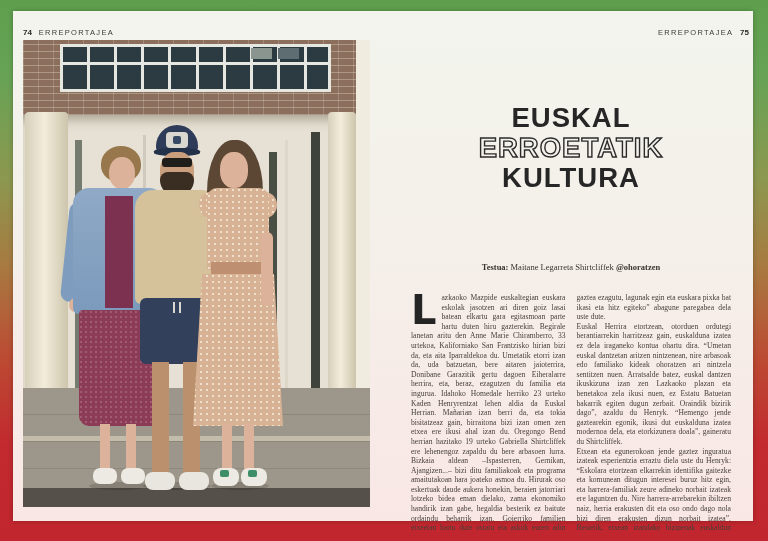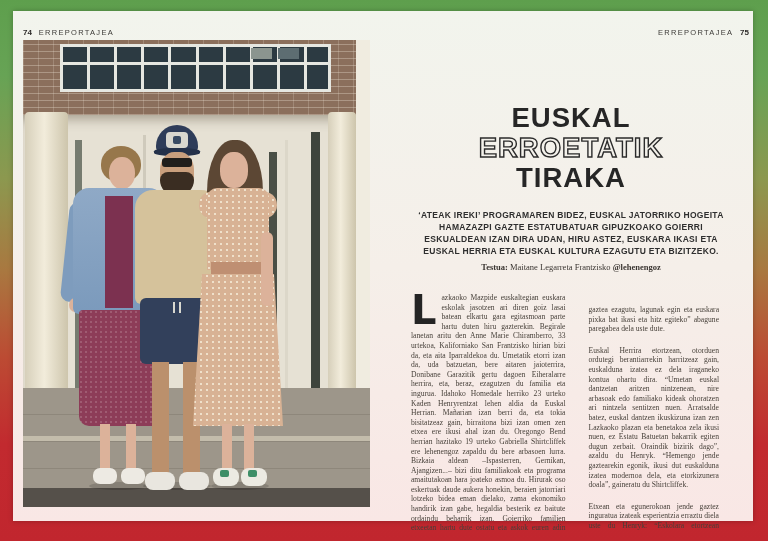--- a/index.html
+++ b/index.html
@@ -102,21 +102,21 @@
   .title svg{display:block;margin:0 auto;}
   .standfirst{position:absolute;top:186px;left:5px;width:310px;text-align:center;
     font-weight:700;font-size:8.5px;line-height:12px;letter-spacing:.3px;color:#2f2f2f;}
   .byline{position:absolute;top:239px;left:0;width:320px;text-align:center;
     font-family:"Liberation Serif",serif;font-size:8.5px;color:#3a3531;}
   .byline b{font-weight:700;}
   .columns{position:absolute;top:270px;left:0;width:320px;height:238px;display:flex;gap:11px;
     overflow:hidden;font-family:"Liberation Serif",serif;font-size:7.6px;line-height:9.6px;
     color:#453f38;text-align:justify;}
   .colx{flex:1;min-width:0;}
-  .colx p{margin:12px;}
+  .colx p{margin:0;}
   .dropcap{float:left;font-family:"DejaVu Sans","Liberation Sans",sans-serif;font-weight:700;
     font-size:40px;line-height:30px;color:#242424;margin:2px 5px 0 0;}
 </style>
 </head>
 <body>
 
 <div class="border-bg"></div>
 
 <div class="page">
 
@@ -200,27 +200,26 @@
     </div>
   </div>
 
 
   <div class="article">
     <div class="title">
       <div>EUSKAL</div>
       <svg width="320" height="30">
           <text x="160" y="24" text-anchor="middle" fill="none" stroke="#2b2b2b" stroke-width="1.4" style="font-family:'Liberation Sans',sans-serif;font-weight:700;font-size:27.5px;letter-spacing:1px">ERROETATIK</text>
         </svg>
-      <div>TIRAKA</div>
-    </div>
-
-    <div class="standfirst">‘ATEAK IREKI’ PROGRAMAREN BIDEZ, EUSKAL JATORRIKO HOGEITA HAMAZAZPI GAZTE ESTATUBATUAR GIPUZKOAKO GOIERRI ESKUALDEAN IZAN DIRA UDAN, HIRU ASTEZ, EUSKARA IKASI ETA EUSKAL HERRIA ETA EUSKAL KULTURA EZAGUTU ETA BIZITZEKO.</div>
+      <div>KULTURA</div>
+    </div>
+
 
     <div class="byline">
-      <b>Testua:</b><span> Maitane Legarreta Frantzisko </span><b>@lehenengoz</b>
+      <b>Testua:</b><span> Maitane Legarreta Shirtcliffek </span><b>@ohoratzen</b>
     </div>
 
     <div class="columns">
       <div class="colx">
         <span class="dropcap">L</span><span>azkaoko Mazpide euskaltegian euskara eskolak jasotzen ari diren goiz lasai batean elkartu gara egitasmoan parte hartu duten hiru gazterekin. Begirale lanetan aritu den Anne Marie Chiramberro, 33 urtekoa, Kaliforniako San Frantzisko hirian bizi da, eta aita Iparraldekoa du. Umetatik etorri izan da, uda batzuetan, bere aitaren jaioterrira, Donibane Garazitik gertu dagoen Eiheralarre herrira, eta, beraz, ezagutzen du familia eta ingurua. Idahoko Homedale herriko 23 urteko Kaden Henryrentzat lehen aldia da Euskal Herrian. Mañarian izan berri da, eta tokia bisitatzeaz gain, birraitona bizi izan omen zen etxea ere ikusi ahal izan du. Oregongo Bend herrian hazitako 19 urteko Gabriella Shirtcliffek ere lehenengoz zapaldu du bere arbasoen lurra. Bizkaia aldean –Ispasterren, Gernikan, Ajangizen...– bizi ditu familiakoak eta programa amaitutakoan hara joateko asmoa du. Hirurak oso eskertuak daude aukera honekin, beraien jatorriari lotzeko bidea eman dielako, zama ekonomiko handirik izan gabe, hegaldia besterik ez baitute ordaindu beharrik izan. Goierriko familien etxeetan hartu dute ostatu eta askok euren adin ingurukoak izan dituzte bizikide. “Bertako jende</span>
       </div>
       <div class="colx">
         <p>gaztea ezagutu, lagunak egin eta euskara pixka bat ikasi eta hitz egiteko” abagune paregabea dela uste dute.</p>
         <p>Euskal Herrira etortzean, otorduen ordutegi berantiarrekin harritzeaz gain, euskalduna izatea ez dela iraganeko kontua ohartu dira. “Umetan euskal dantzetan aritzen nintzenean, nire arbasoak edo familiako kideak ohoratzen ari nintzela sentitzen nuen. Arratsalde batez, euskal dantzen ikuskizuna izan zen Lazkaoko plazan eta benetakoa zela ikusi nuen, ez Estatu Batuetan bakarrik egiten dugun zerbait. Oraindik bizirik dago”, azaldu du Henryk. “Hemengo jende gaztearekin egonik, ikusi dut euskalduna izatea modernoa dela, eta etorkizunera doala”, gaineratu du Shirtcliffek.</p>
         <p>Etxean eta egunerokoan jende gaztez inguratua izateak esperientzia erraztu diela uste du Henryk: “Eskolara etortzean elkarrekin identifika gaitezke eta komunean ditugun interesei buruz hitz egin, eta harrera-familiak zeure adineko norbait izateak ere laguntzen du. Nire harrera-arrebarekin ibiltzen naiz, herria erakusten dit eta oso ondo dago nola bizi diren erakusten dizun norbait izatea”. Bestetik, etxean izandako bizipenak euskaldun izateare-</p>

